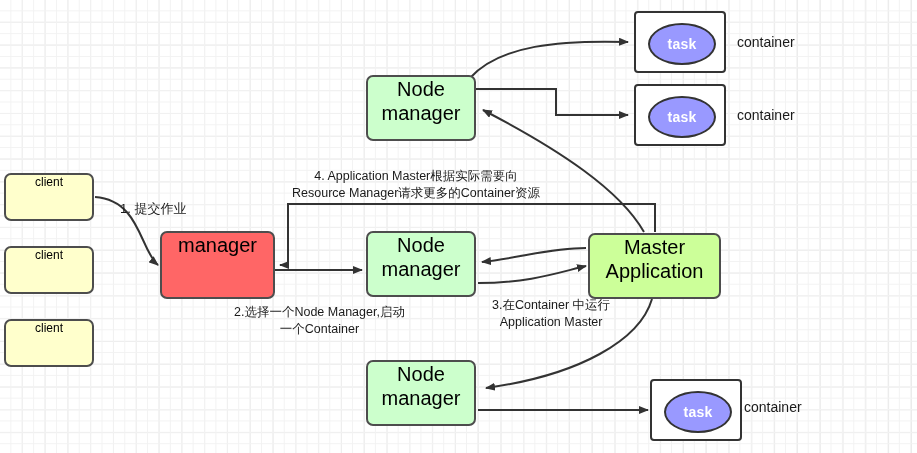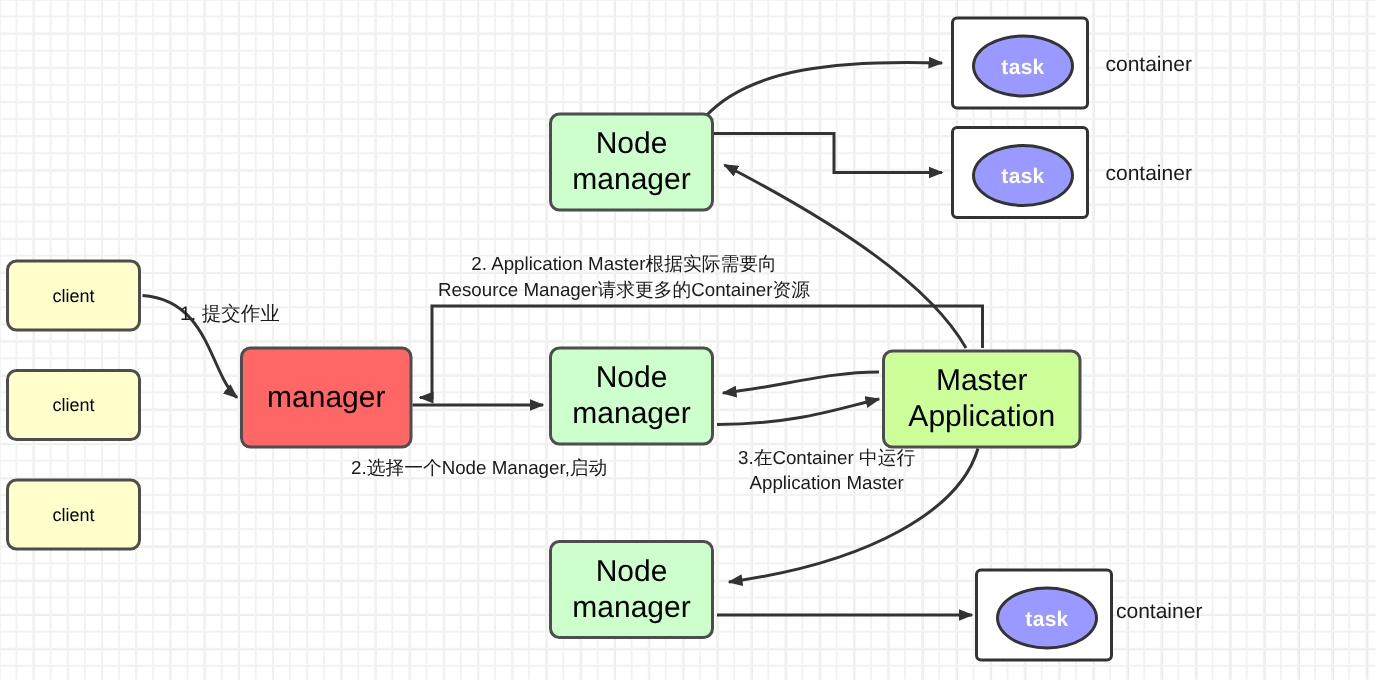--- a/index.html
+++ b/index.html
@@ -24,21 +24,21 @@
       22.8px 22.8px,
       22.8px 22.8px;
     background-position:-1px -1px,-1px -1px,-1px -1px,-1px -1px;
   }
   svg.edges{position:absolute;left:0;top:0;width:917px;height:453px;pointer-events:none;}
   .node{
     position:absolute;
     box-sizing:border-box;
     border:2px solid #4d4d4d;
     border-radius:7px;
-    display:flex;align-items:center;justify-content:center;
+    display:flex;align-items:flex-start;justify-content:center;
     text-align:center;
     line-height:1.2;
     color:#000000;
   }
   .node span{display:block;}
   .client{background:#ffffcc;font-size:12px;}
   .rm{background:#ff6666;font-size:20px;}
   .nm{background:#ccffcc;font-size:20px;}
   .am{background:#ccff99;font-size:20px;}
   .containerbox{background:#ffffff;border:2px solid #333333;border-radius:4px;}
@@ -156,26 +156,27 @@
   </div>
   <div class="taskellipse" style="left:664px;top:391px;width:64px;height:38px;">
     <span>task</span>
   </div>
   <div class="lbl big" style="left:744px;top:398px;">container</div>
 
   <div class="lbl" style="left:120px;top:200px;font-size:13px;">1. 提交作业</div>
 
   <div class="lbl center" style="left:234px;top:304px;">
     <div>2.选择一个Node Manager,启动</div>
+    <div>一个Container</div>
   </div>
 
   <div class="lbl center" style="left:492px;top:297px;">
     <div>3.在Container 中运行</div>
     <div>Application Master</div>
   </div>
 
   <div class="lbl center" style="left:292px;top:168px;">
-    <div>2. Application Master根据实际需要向</div>
+    <div>4. Application Master根据实际需要向</div>
     <div>Resource Manager请求更多的Container资源</div>
   </div>
 
 
 </div>
 
 </body></html>

